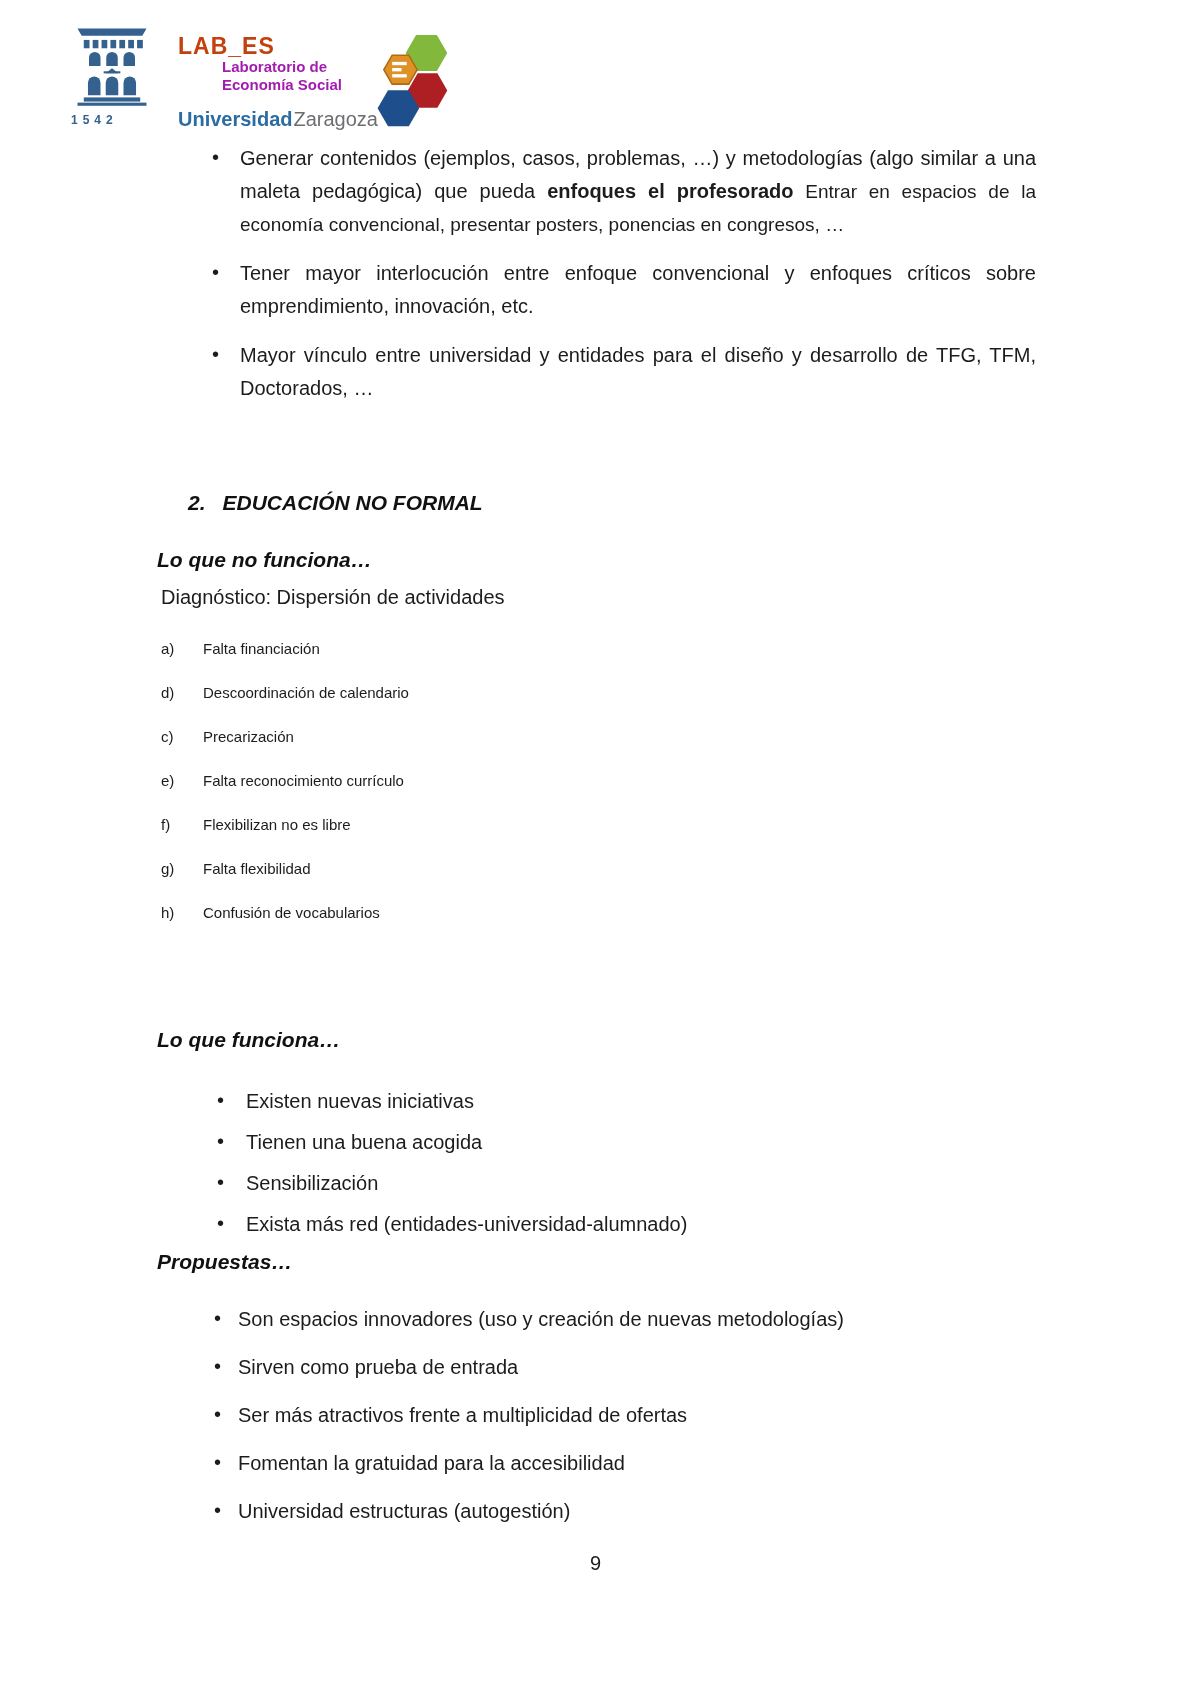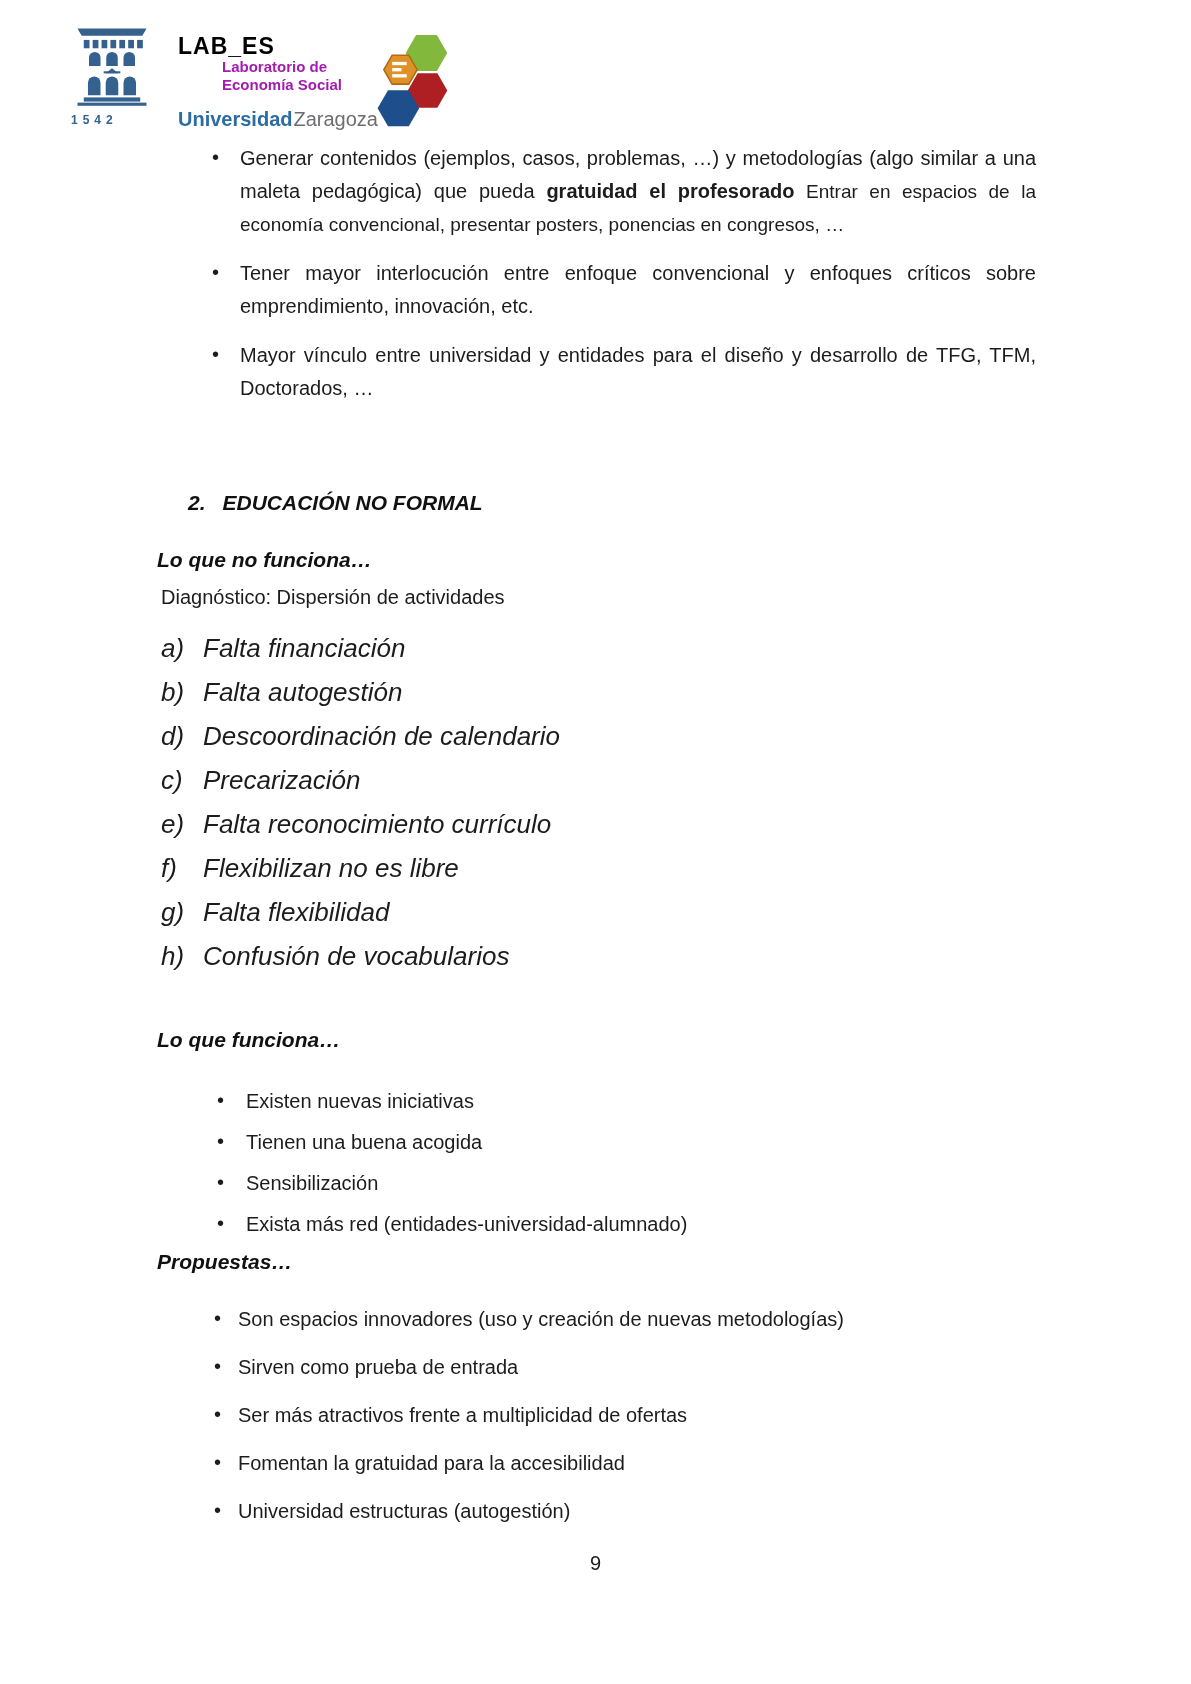--- a/index.html
+++ b/index.html
@@ -14,21 +14,21 @@
   }
 
   
   .logo-header { position:absolute; left:66px; top:24px; display:flex; align-items:flex-start; }
   .crest-wrap { width:96px; }
   .crest-year {
     color:#35618E; font-size:12px; font-weight:bold;
     letter-spacing:5px; margin-top:3px; padding-left:5px;
   }
   .brand-block { margin-left:16px; padding-top:10px; width:190px; }
-  .brand-title { font-size:23px; font-weight:bold; color:#000000; letter-spacing:1px; line-height:24px; }
+  .brand-title { font-size:23px; font-weight:bold; color:#c2410c; letter-spacing:1px; line-height:24px; }
   .brand-sub   { font-size:15px; font-weight:bold; color:#a21caf; line-height:18px;margin-left:44px; }
   .brand-univ  { margin-top:14px; font-size:20px; white-space:nowrap; }
   .brand-univ .u { color:#2B6CA3; font-weight:bold; }
   .brand-univ .z { color:#6D6E71; margin-left:1px; }
   .hexes { margin-left:6px; margin-top:2px; }
 
   
   .abs { position:absolute; }
   .body-width { left:160px; width:876px; }
 
@@ -45,21 +45,21 @@
     left:188px; top:491px;
     font-size:21px; font-weight:bold; font-style:italic; color:#111;
     display:flex; gap:17px;
   }
   .subhead {
     left:157px;
     font-size:21px; font-weight:bold; font-style:italic; color:#111;
   }
   .plain-line { left:161px; font-size:20px; }
 
-  .l-item { font-size:26px; line-height:33px; margin-bottom:11px;font-style:italic; }
+  .l-item { font-size:15px; line-height:33px; margin-bottom:11px; }
   .l-item .lbl { display:inline-block; width:42px; }
 
   .f-item {
     position:relative; padding-left:86px;
     font-size:20px; line-height:33px; margin-bottom:8px;
   }
   .f-item .dot { position:absolute; left:57px; top:-1px; }
 
   .p-item {
     position:relative; padding-left:78px;
@@ -128,41 +128,40 @@
       </g>
 
       <polygon points="32,62 41.5,45.5 60.5,45.5 70,62 60.5,78.5 41.5,78.5" fill="#AD1F23"></polygon>
 
       <polygon points="3,79 13,61.7 33,61.7 43,79 33,96.3 13,96.3" fill="#1E4E8C"></polygon>
     </svg>
   </div>
 
   <div class="abs body-width" style="top:142px;">
     <div class="b-item">
-      <span class="dot">•</span><span>Generar contenidos (ejemplos, casos, problemas, …) y metodologías (algo similar a una maleta pedagógica) que pueda </span><span class="seg-bold">gratuidad el profesorado</span><span class="seg-tail"> Entrar en espacios de la economía convencional, presentar posters, ponencias en congresos, …</span>
+      <span class="dot">•</span><span>Generar contenidos (ejemplos, casos, problemas, …) y metodologías (algo similar a una maleta pedagógica) que pueda </span><span class="seg-bold">enfoques el profesorado</span><span class="seg-tail"> Entrar en espacios de la economía convencional, presentar posters, ponencias en congresos, …</span>
     </div>
     <div class="b-item">
       <span class="dot">•</span><span>Tener mayor interlocución entre enfoque convencional y enfoques críticos sobre emprendimiento, innovación, etc.</span>
     </div>
     <div class="b-item">
       <span class="dot">•</span><span>Mayor vínculo entre universidad y entidades para el diseño y desarrollo de TFG, TFM, Doctorados, …</span>
     </div>
   </div>
 
   <div class="abs section-heading">
     <span>2.</span>
     <span>EDUCACIÓN NO FORMAL</span>
   </div>
 
   <div class="abs subhead" style="top:548px;">Lo que no funciona…</div>
   <div class="abs plain-line" style="top:586px;">Diagnóstico: Dispersión de actividades</div>
 
   <div class="abs body-width" style="top:632px; left:161px;">
     <div class="l-item"><span class="lbl">a)</span><span>Falta financiación</span></div>
-    <div class="l-item"><span class="lbl">b)</span><span>Falta autogestión</span></div>
     <div class="l-item"><span class="lbl">d)</span><span>Descoordinación de calendario</span></div>
     <div class="l-item"><span class="lbl">c)</span><span>Precarización</span></div>
     <div class="l-item"><span class="lbl">e)</span><span>Falta reconocimiento currículo</span></div>
     <div class="l-item"><span class="lbl">f)</span><span>Flexibilizan no es libre</span></div>
     <div class="l-item"><span class="lbl">g)</span><span>Falta flexibilidad</span></div>
     <div class="l-item"><span class="lbl">h)</span><span>Confusión de vocabularios</span></div>
   </div>
 
   <div class="abs subhead" style="top:1028px;">Lo que funciona…</div>
 

